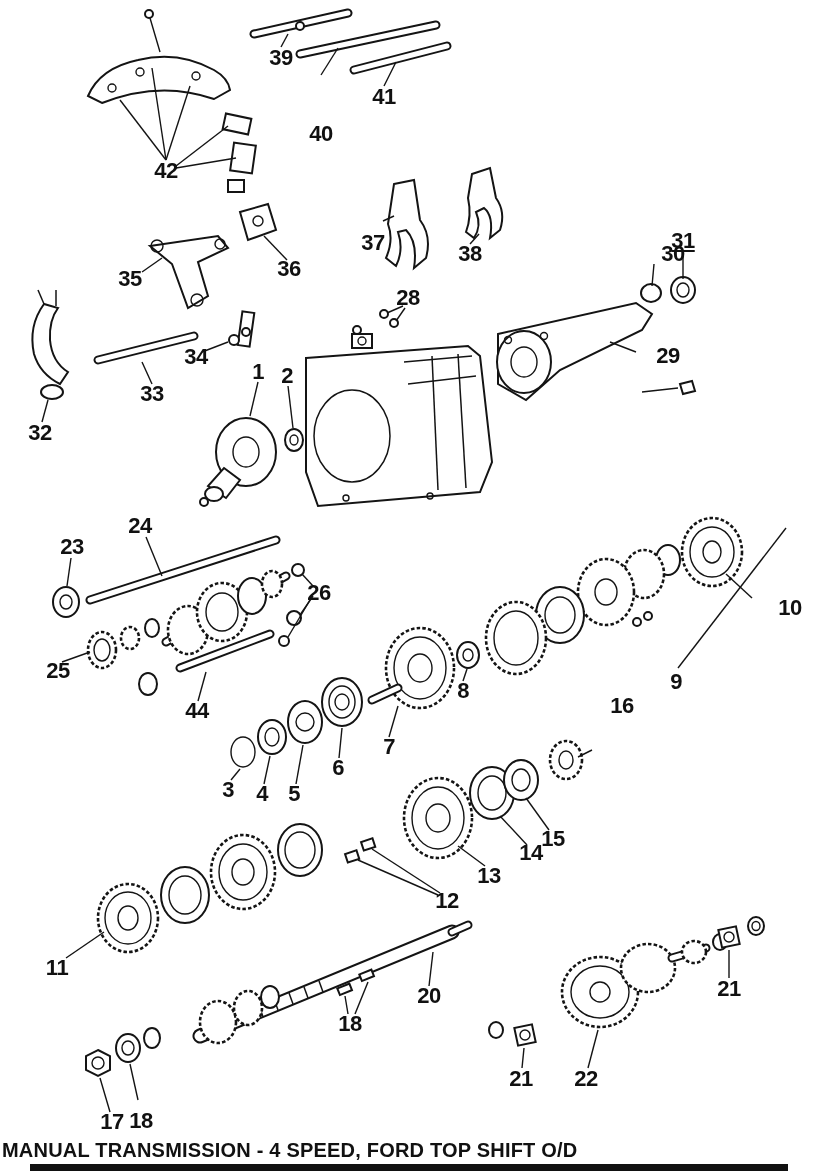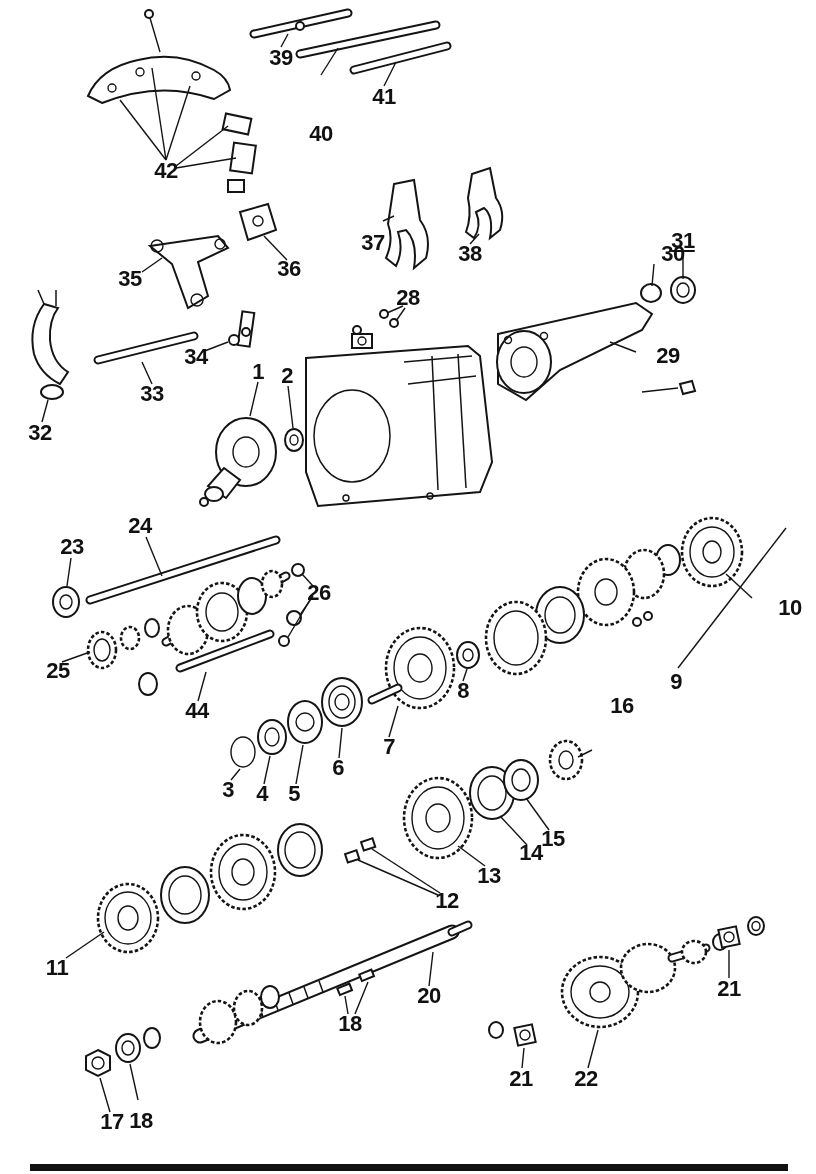--- a/index.html
+++ b/index.html
@@ -344,14 +344,15 @@
       <div class="callout" style="left: 57px; top: 968px;">11</div>
       <div class="callout" style="left: 429px; top: 996px;">20</div>
       <div class="callout" style="left: 350px; top: 1024px;">18</div>
       <div class="callout" style="left: 729px; top: 989px;">21</div>
       <div class="callout" style="left: 586px; top: 1079px;">22</div>
       <div class="callout" style="left: 521px; top: 1079px;">21</div>
       <div class="callout" style="left: 112px; top: 1122px;">17</div>
       <div class="callout" style="left: 141px; top: 1109px; margin-top: 12px;">18</div>
     </div>
 
+  <div class="title">MANUAL TRANSMISSION - 4 SPEED, FORD TOP SHIFT O/D</div>
   <div class="bar"></div>
 </div>
 
 </body></html>

